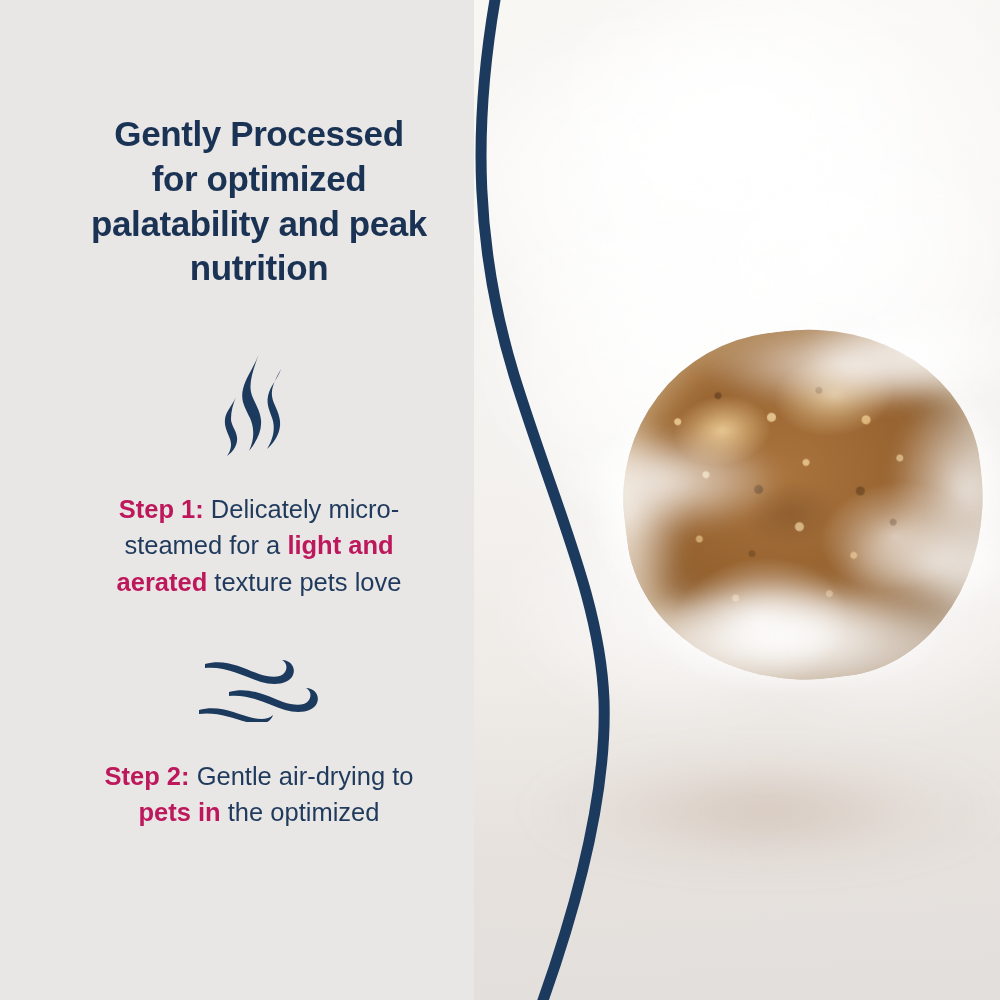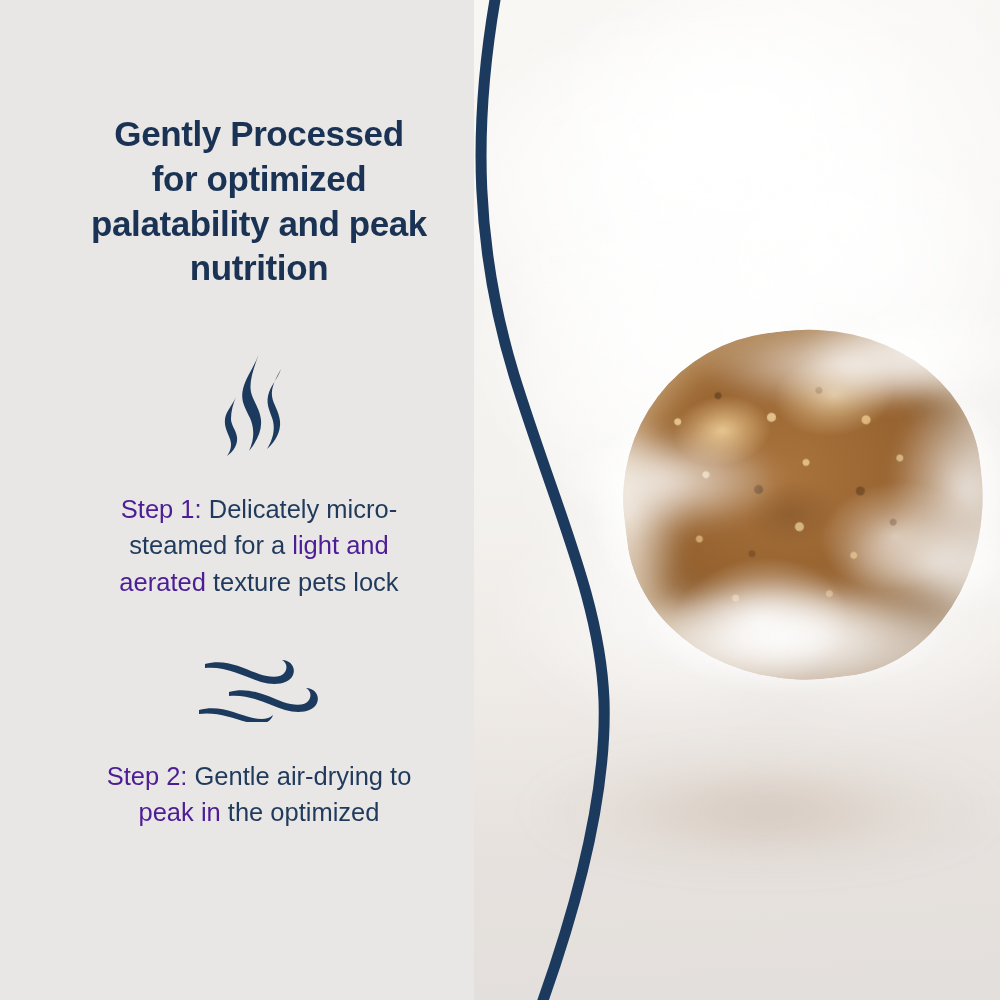--- a/index.html
+++ b/index.html
@@ -244,22 +244,22 @@
     font-size: 25.5px;
     line-height: 1.42;
     font-weight: 400;
     color: #1f3a5c;
   }
 
   .step-1 { margin-top: 34px; }
   .step-2 { margin-top: 36px; }
 
   .step-text b {
-    font-weight: 400;
-    color: #4c1d95;
+    font-weight: 700;
+    color: #be185d;
   }
 </style>
 </head>
 <body>
 
 <div class="stage">
 
   <div class="photo-panel">
 
     <div class="steam steam-a"></div>
@@ -304,36 +304,36 @@
                    C 51 77, 49 86, 43 96 C 52 88, 57 78, 56 68
                    C 55 58, 49 51, 48 43 C 47 34, 52 25, 57 16 Z"></path>
           <path d="M12 44 C 8 53, 2 58, 1 66 C 0 74, 4 80, 6 86
                    C 8 92, 7 97, 3 103 C 10 98, 14 91, 13 84
                    C 12 77, 7 72, 7 66 C 7 58, 9 51, 12 44 Z"></path>
         </g>
       </svg>
     </div>
 
     <div class="step-text step-1">
-      <b>Step 1:</b><span> Delicately micro-steamed for a </span><b>light and aerated</b><span> texture pets lock</span>
+      <b>Step 1:</b><span> Delicately micro-steamed for a </span><b>light and aerated</b><span> texture pets love</span>
     </div>
 
     <div class="icon-block icon-wind">
       <svg width="120" height="66" viewBox="0 0 120 66">
         <g fill="#1c3a5e">
           <path d="M6 8 C 26 2, 44 12, 60 18 C 72 22, 82 22, 86 16
                    C 89 11, 87 6, 83 4 C 92 4, 97 12, 94 19
                    C 90 28, 76 30, 62 26 C 46 21, 28 10, 6 12 Z"></path>
           <path d="M30 36 C 50 30, 68 40, 84 46 C 96 50, 106 50, 110 44
                    C 113 39, 111 34, 107 32 C 116 32, 121 40, 118 47
                    C 114 56, 100 58, 86 54 C 70 49, 52 38, 30 40 Z"></path>
           <path d="M0 54 C 20 48, 38 58, 54 62 C 63 64, 70 63, 74 59
                    C 72 66, 64 69, 56 68 C 40 65, 20 55, 0 58 Z"></path>
         </g>
       </svg>
     </div>
 
     <div class="step-text step-2">
-      <b>Step 2:</b><span> Gentle air-drying to </span><b>peak in</b><span> the optimized</span>
+      <b>Step 2:</b><span> Gentle air-drying to </span><b>pets in</b><span> the optimized</span>
     </div>
 
   </div>
 </div>
 
 </body></html>

